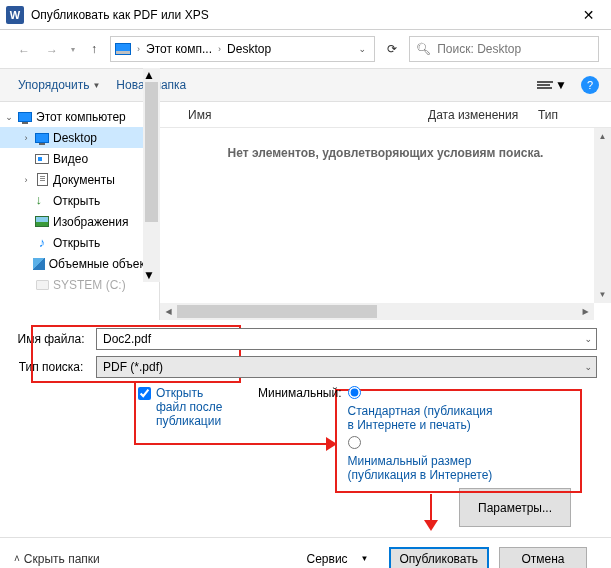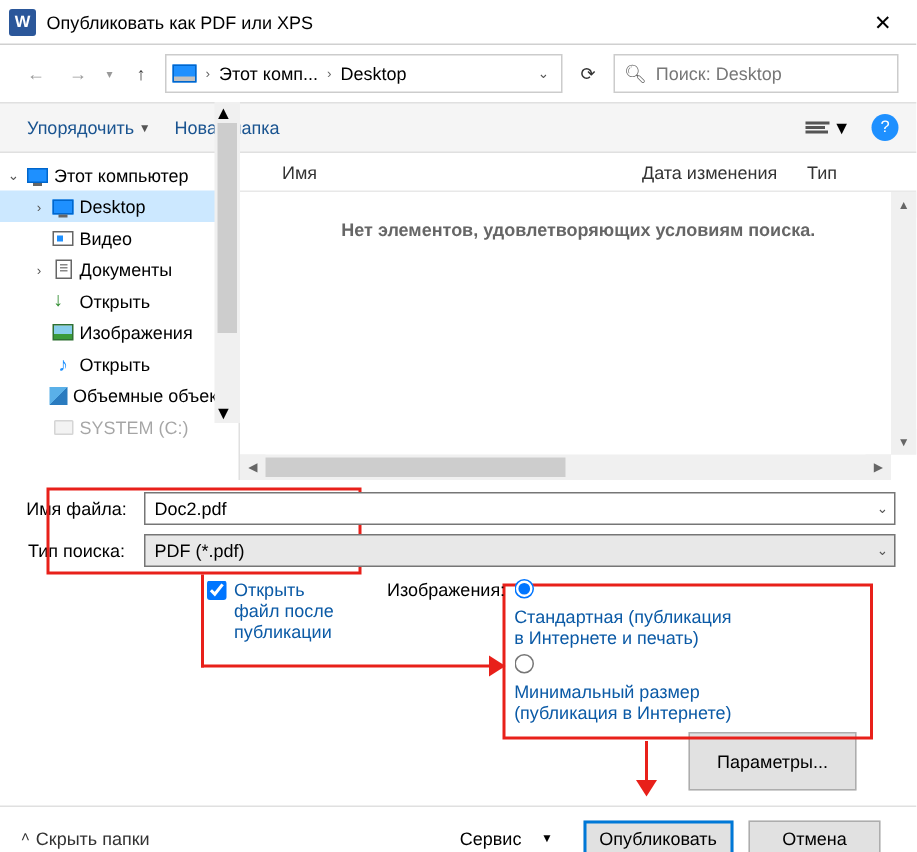--- a/index.html
+++ b/index.html
@@ -291,21 +291,21 @@
   <div class="al2-head"></div>
 
   <div class="options">
     <div class="opt-left">
       <div class="checkbox-row">
         <input type="checkbox" checked="" style="">
         <label>Открыть файл после публикации</label>
       </div>
     </div>
     <div class="opt-right">
-      <div class="opt-title">Изображения:</div>
+      <div class="opt-title">Минимальный:</div>
       <div class="radios">
         <div class="radio-row">
           <input type="radio" name="opt" checked="" style="">
           <label>Стандартная (публикация в Интернете и печать)</label>
         </div>
         <div class="radio-row">
           <input type="radio" name="opt" style="">
           <label>Минимальный размер (публикация в Интернете)</label>
         </div>
       </div>

